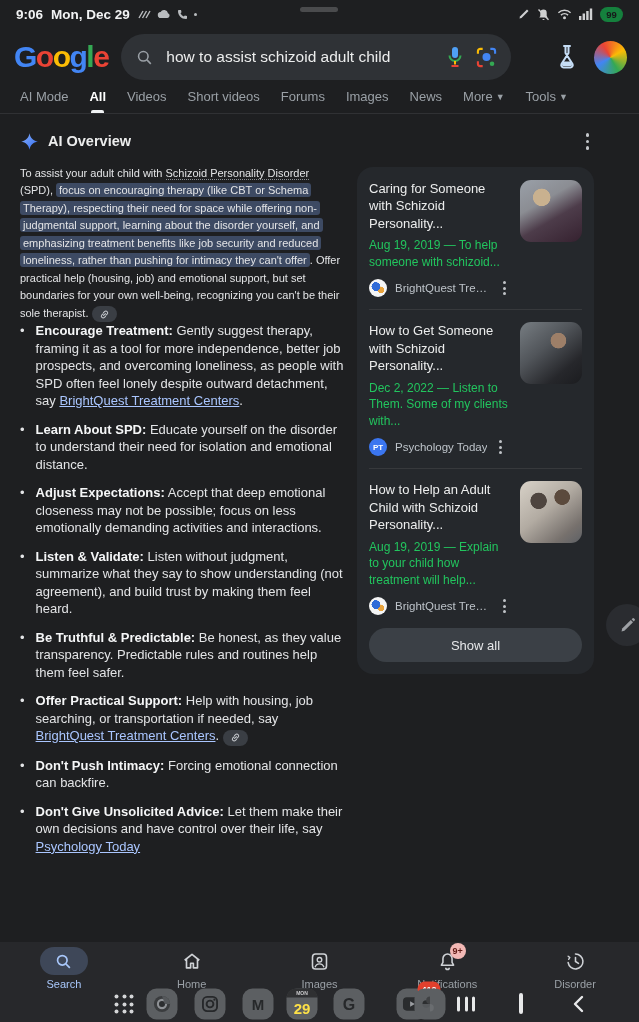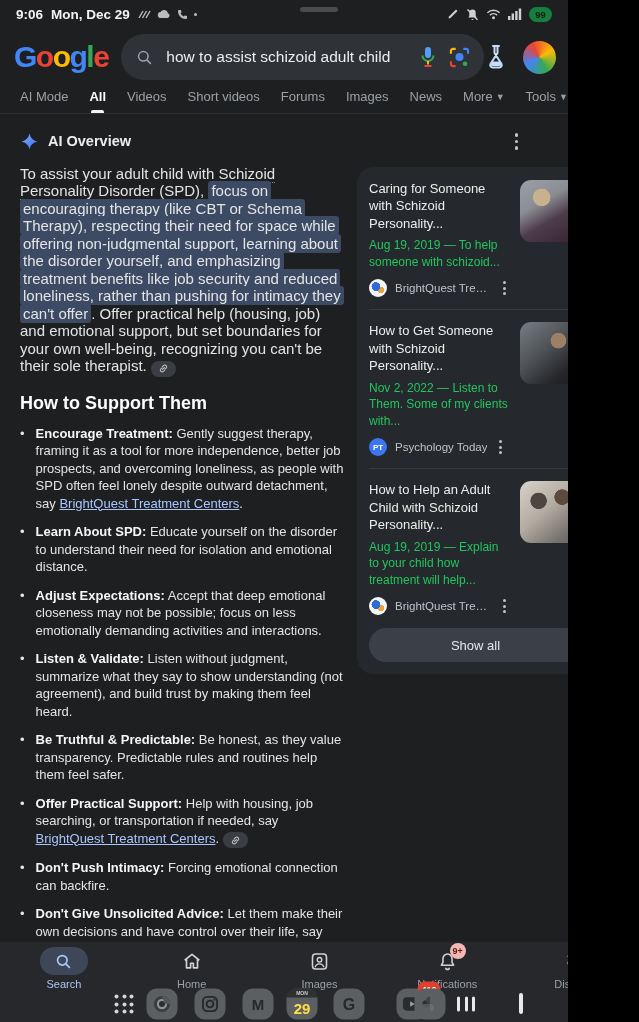--- a/index.html
+++ b/index.html
@@ -1,18 +1,18 @@
 <!DOCTYPE html>
 <html><head>
 <meta charset="utf-8">
 <style>
   * { box-sizing: border-box; margin: 0; padding: 0; }
   html,body { background:#000; }
   .frame {
-    position: relative; width: 568px; height: 1022px;
+    position: relative; width: 639px; height: 1022px;
     background: #1e1f21; overflow: hidden;
     font-family: "Liberation Sans", sans-serif;
     color: #e5e6e8;
   }
   
   .statusbar { display:flex; align-items:center; height:28px; padding:0 16px; }
   .sb-left { display:flex; align-items:center; gap:8px; }
   .sb-time, .sb-date { font-size:13.5px; font-weight:bold; color:#f2f3f4; }
   .sb-icons { display:flex; align-items:center; gap:6px; color:#b9bcbf; }
   .sb-right { margin-left:auto; display:flex; align-items:center; gap:7px; color:#cfd0d1; }
@@ -44,21 +44,21 @@
     border-radius:2px 2px 0 0; background:#f1f3f4; }
   .caret { font-size:9px; color:#9aa0a6; }
   
   .ai-header { display:flex; align-items:center; gap:9px; padding:15px 46px 11px 20px; }
   .ai-label { font-size:14.5px; font-weight:bold; color:#eceded; }
   .kebab { margin-left:auto; display:flex; flex-direction:column; gap:3px; padding:4px; }
   .kebab i { width:3.5px; height:3.5px; border-radius:50%; background:#c4c7cb; }
   
   .body-wrap { position:relative; }
   .left-col { width:345px; padding-left:20px; }
-  .para { font-size:15px; line-height:17.5px; color:#e3e4e6; }
+  .para { font-size:11px; line-height:17.5px; color:#e3e4e6; }
   .dotted-link { color:#e3e4e6; border-bottom:1.5px dotted #8d9196; }
   .hl { background:#3d4a63; padding:1px 3px; border-radius:3px;
     -webkit-box-decoration-break:clone; box-decoration-break:clone; }
   .chip { display:inline-flex; align-items:center; justify-content:center;
     width:25px; height:16px; border-radius:9px; background:#3a3e44; vertical-align:-3px; }
   h2.sec { font-size:18px; line-height:22px; font-weight:bold; color:#fdfdfd; margin:15px 0 11px; }
   .bullet { display:flex; gap:11px; margin-bottom:11px; }
   .bullet .dot { color:#e3e4e6; font-size:13px; line-height:17.5px; }
   .bullet-text { font-size:13px; line-height:17.5px; color:#e3e4e6; }
   .bullet-text b { color:#f5f6f7; }
@@ -279,21 +279,20 @@
 
   <div class="body-wrap">
 
     <div class="left-col">
       <p class="para"><span>To assist your adult child with </span><a class="dotted-link">Schizoid Personality Disorder</a><span> (SPD), </span><span class="hl">focus on encouraging therapy (like CBT or Schema Therapy), respecting their need for space while offering non-judgmental support, learning about the disorder yourself, and emphasizing treatment benefits like job security and reduced loneliness, rather than pushing for intimacy they can't offer</span><span>. Offer practical help (housing, job) and emotional support, but set boundaries for your own well-being, recognizing you can't be their sole therapist. </span><span class="chip">
             <svg width="11" height="11" viewBox="0 0 16 16">
               <path d="M6.6 9.4 L9.4 6.6 M5.8 7 L4.2 8.6 a2.6 2.6 0 0 0 3.7 3.7 L9.5 10.7 M10.2 9 L11.8 7.4 A2.6 2.6 0 0 0 8.1 3.7 L6.5 5.3" stroke="#c3c6cb" stroke-width="1.5" fill="none" stroke-linecap="round"></path>
             </svg>
           </span></p>
 
-      <h2 class="sec">How to Support Them</h2>
 
       <div class="bullet">
         <span class="dot">•</span>
         <div class="bullet-text"><b>Encourage Treatment:</b><span> Gently suggest therapy, framing it as a tool for more independence, better job prospects, and overcoming loneliness, as people with SPD often feel lonely despite outward detachment, say </span><a class="link">BrightQuest Treatment Centers</a><span>.</span></div>
       </div>
       <div class="bullet">
         <span class="dot">•</span>
         <div class="bullet-text"><b>Learn About SPD:</b><span> Educate yourself on the disorder to understand their need for isolation and emotional distance.</span></div>
       </div>
       <div class="bullet">
@@ -343,21 +342,21 @@
                   <i></i>
                 </span>
             </div>
           </div>
           <div class="thumb thumb-1"></div>
         </div>
         <div class="card-divider"></div>
         <div class="card">
           <div class="card-text">
             <div class="card-title">How to Get Someone with Schizoid Personality...</div>
-            <div class="card-snippet">Nov 2, 2022 — Listen to Them. Some of my clients with...</div>
+            <div class="card-snippet">Dec 2, 2022 — Listen to Them. Some of my clients with...</div>
             <div class="card-source">
               <span class="favicon fav-pt">PT</span>
               <span class="source-name">Psychology Today</span>
               <span class="mini-kebab">
                   <i></i>
                   <i></i>
                   <i></i>
                 </span>
             </div>
           </div>

